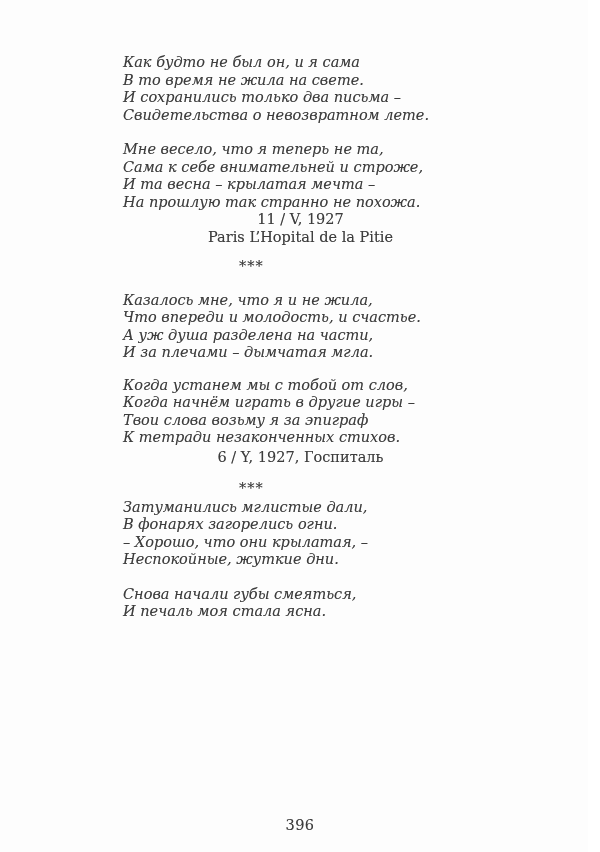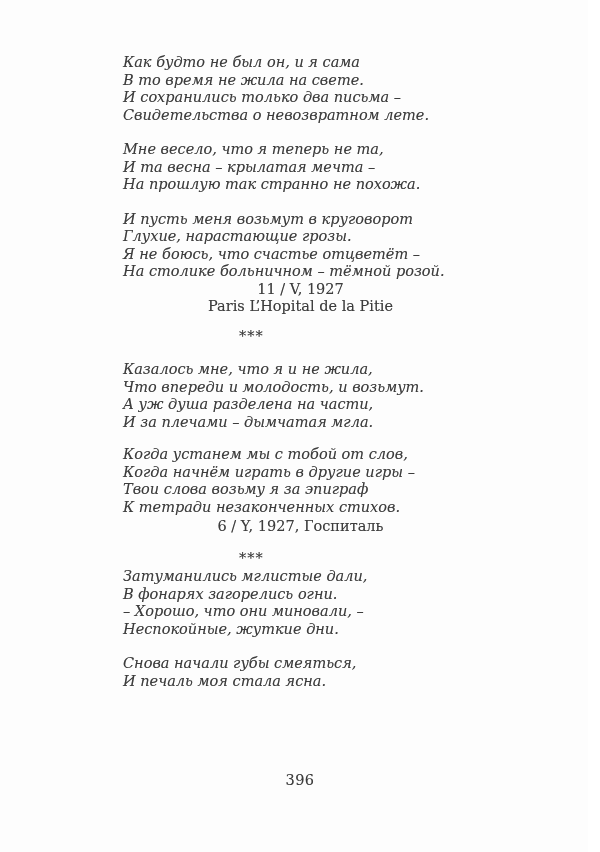--- a/index.html
+++ b/index.html
@@ -41,21 +41,21 @@
   }
   .sep1 { margin-top: 12px; }
   .sep2 { margin-top: 14px; }
   .epigraph { margin-top: 4px; }
   .st4 { margin-top: 16px; }
   .st5 { margin-top: 15px; }
   .date2 { margin-top: 2px; }
   .st6 { margin-top: 1px; }
   .page-number {
     position: absolute;
-    top: 772px;
+    top: 817px;
     left: 0;
     width: 600px;
     text-align: center;
     font-style: normal;
     letter-spacing: 0.5px;
   }
 </style>
 </head>
 <body>
 
@@ -64,59 +64,54 @@
 
     <div class="stanza">
       <div class="line">Как будто не был он, и я сама</div>
       <div class="line">В то время не жила на свете.</div>
       <div class="line">И сохранились только два письма –</div>
       <div class="line">Свидетельства о невозвратном лете.</div>
     </div>
 
     <div class="stanza gap">
       <div class="line">Мне весело, что я теперь не та,</div>
+      <div class="line">Сама к себе внимательней и строже,</div>
       <div class="line">И та весна – крылатая мечта –</div>
       <div class="line">На прошлую так странно не похожа.</div>
     </div>
 
-    <div class="stanza gap">
-      <div class="line">И пусть меня возьмут в круговорот</div>
-      <div class="line">Глухие, нарастающие грозы.</div>
-      <div class="line">Я не боюсь, что счастье отцветёт –</div>
-      <div class="line">На столике больничном – тёмной розой.</div>
-    </div>
 
     <div class="line right roman">11 / V, 1927</div>
     <div class="line right roman">Paris L’Hopital de la Pitie</div>
 
     <div class="sep sep1">***</div>
 
 
     <div class="stanza st4">
       <div class="line">Казалось мне, что я и не жила,</div>
-      <div class="line">Что впереди и молодость, и возьмут.</div>
+      <div class="line">Что впереди и молодость, и счастье.</div>
       <div class="line">А уж душа разделена на части,</div>
       <div class="line">И за плечами – дымчатая мгла.</div>
     </div>
 
     <div class="stanza st5">
       <div class="line">Когда устанем мы с тобой от слов,</div>
       <div class="line">Когда начнём играть в другие игры –</div>
       <div class="line">Твои слова возьму я за эпиграф</div>
       <div class="line">К тетради незаконченных стихов.</div>
     </div>
 
     <div class="line right roman date2">6 / Y, 1927, Госпиталь</div>
 
     <div class="sep sep2">***</div>
 
     <div class="stanza st6">
       <div class="line">Затуманились мглистые дали,</div>
       <div class="line">В фонарях загорелись огни.</div>
-      <div class="line">– Хорошо, что они миновали, –</div>
+      <div class="line">– Хорошо, что они крылатая, –</div>
       <div class="line">Неспокойные, жуткие дни.</div>
     </div>
 
     <div class="stanza gap">
       <div class="line">Снова начали губы смеяться,</div>
       <div class="line">И печаль моя стала ясна.</div>
     </div>
 
   </div>
 

